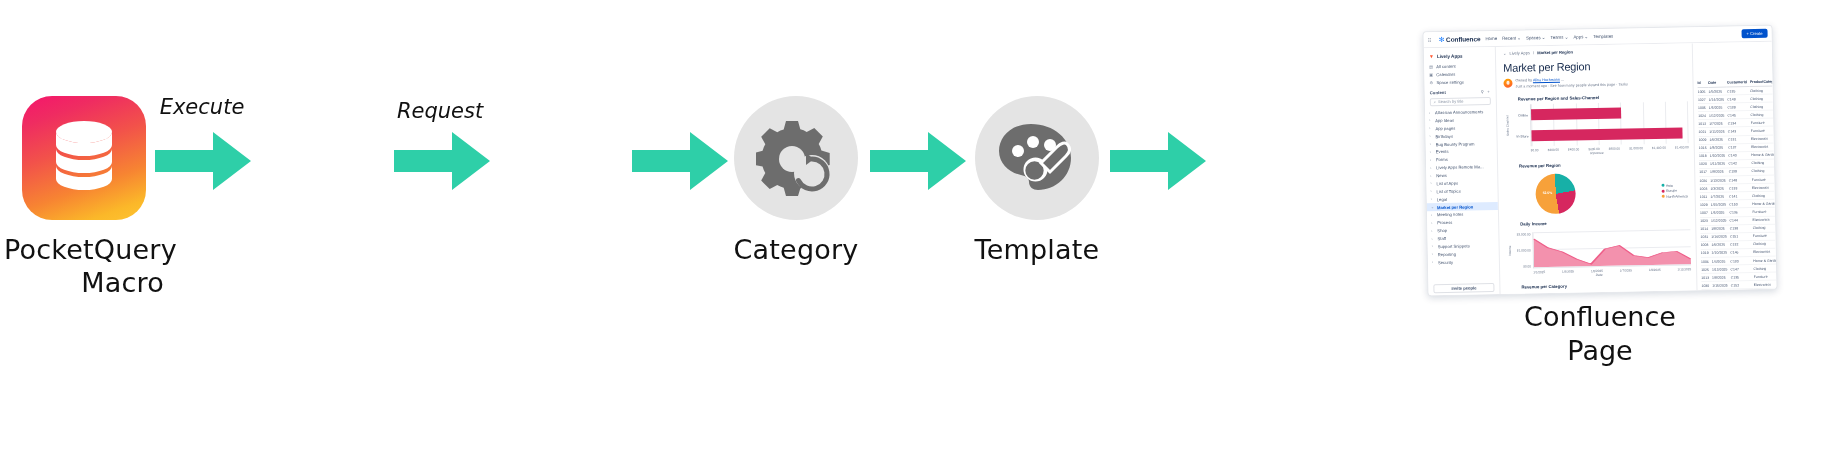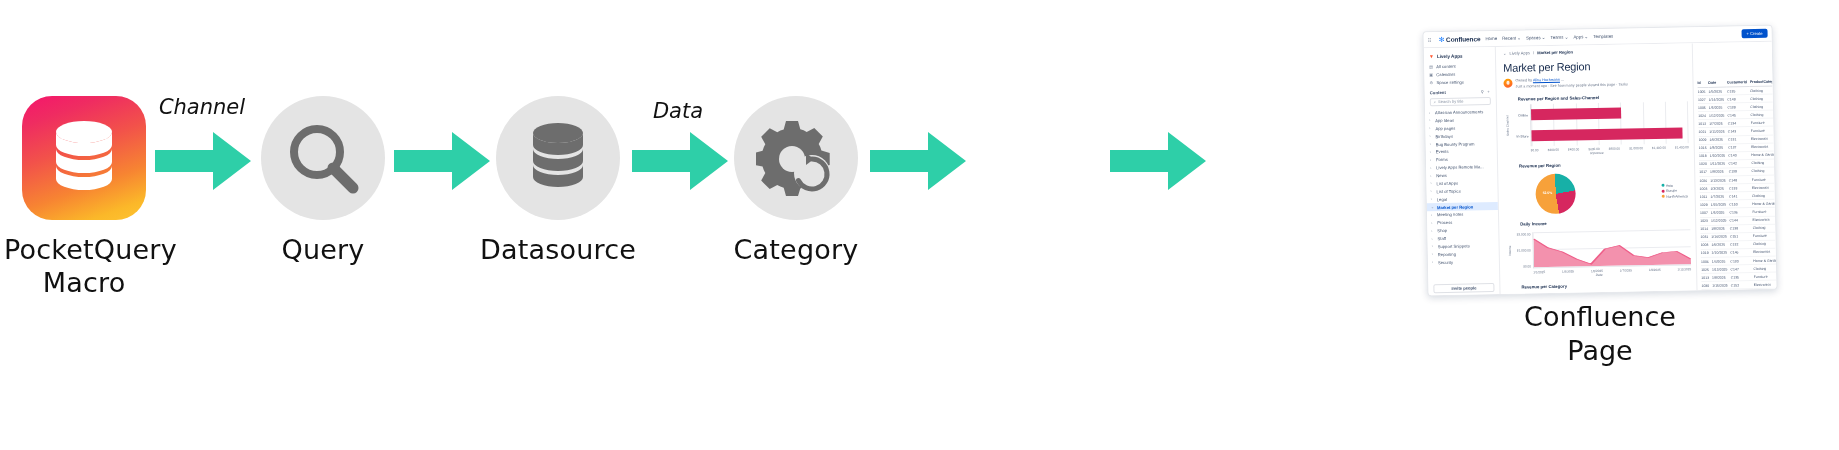--- a/index.html
+++ b/index.html
@@ -198,75 +198,51 @@
   td {
     font-size: 3.5px; color: #42526e; padding: 1.55px 3px 1.55px 0; white-space: nowrap;
     border-bottom: .5px solid #f4f5f7;
   }
 </style>
 </head>
 <body>
 
 <div class="stage">
 
-  <div class="node" style="left:4px;">
+  <div class="node" style="left:4px;text-align:right;">
     <div class="node-art">
       <div class="pq-icon">
         <svg class="pq-db" width="74" height="78" viewBox="0 0 74 78">
           <ellipse cx="37" cy="13" rx="28" ry="11" fill="#fff"></ellipse>
           <path d="M9 13 v13 a28 11 0 0 0 56 0 V13 a28 11 0 0 1 -56 0z" fill="#fff"></path>
           <path d="M9 30 v13 a28 11 0 0 0 56 0 V30 a28 11 0 0 1 -56 0z" fill="#fff"></path>
           <path d="M9 47 v13 a28 11 0 0 0 56 0 V47 a28 11 0 0 1 -56 0z" fill="#fff"></path>
         </svg>
       </div>
     </div>
     <div class="node-label" style="white-space:pre-line">PocketQuery
 Macro</div>
   </div>
 
-  <div class="arrow-label" style="left:112px; top:94px;">Channel</div>
+  <div class="arrow-label" style="left:112px; top:94px;">Execute</div>
   <div class="arrow" style="left:155px;">
     <svg width="96" height="58" viewBox="0 0 96 58">
         <path d="M0 18 H58 V0 L96 29 L58 58 V40 H0 Z" fill="#2ecfa8"></path>
       </svg>
   </div>
 
-  <div class="node" style="left:243px;">
-    <div class="node-art">
-      <div class="circ">
-        <svg width="76" height="76" viewBox="0 0 76 76">
-            <circle cx="32" cy="32" r="23" fill="none" stroke="#6d6d6d" stroke-width="8"></circle>
-            <line x1="48" y1="48" x2="68" y2="68" stroke="#6d6d6d" stroke-width="11" stroke-linecap="round"></line>
-          </svg>
-      </div>
-    </div>
-    <div class="node-label">Query</div>
-  </div>
-
+
+  <div class="arrow-label" style="left:350px; top:98px;">Request</div>
   <div class="arrow" style="left:394px;">
     <svg width="96" height="58" viewBox="0 0 96 58">
         <path d="M0 18 H58 V0 L96 29 L58 58 V40 H0 Z" fill="#2ecfa8"></path>
       </svg>
   </div>
 
-  <div class="node" style="left:478px;">
-    <div class="node-art">
-      <div class="circ">
-        <svg width="66" height="74" viewBox="0 0 66 74">
-            <ellipse cx="33" cy="12" rx="25" ry="10" fill="#6d6d6d"></ellipse>
-          <path d="M8 12 v12 a25 10 0 0 0 50 0 V12 a25 10 0 0 1 -50 0z" fill="#6d6d6d"></path>
-          <path d="M8 28 v12 a25 10 0 0 0 50 0 V28 a25 10 0 0 1 -50 0z" fill="#6d6d6d"></path>
-          <path d="M8 44 v12 a25 10 0 0 0 50 0 V44 a25 10 0 0 1 -50 0z" fill="#6d6d6d"></path>
-        </svg>
-      </div>
-    </div>
-    <div class="node-label">Datasource</div>
-  </div>
-
-  <div class="arrow-label" style="left:588px; top:98px;">Data</div>
+
   <div class="arrow" style="left:632px;">
     <svg width="96" height="58" viewBox="0 0 96 58">
         <path d="M0 18 H58 V0 L96 29 L58 58 V40 H0 Z" fill="#2ecfa8"></path>
       </svg>
   </div>
 
   <div class="node" style="left:716px;">
     <div class="node-art">
       <div class="circ">
         <svg width="80" height="78" viewBox="0 0 80 78">
@@ -280,20 +256,36 @@
     </div>
     <div class="node-label">Category</div>
   </div>
 
   <div class="arrow" style="left:870px;">
     <svg width="96" height="58" viewBox="0 0 96 58">
         <path d="M0 18 H58 V0 L96 29 L58 58 V40 H0 Z" fill="#2ecfa8"></path>
       </svg>
   </div>
 
+  <div class="node" style="left:957px;">
+    <div class="node-art">
+      <div class="circ">
+        <svg width="80" height="76" viewBox="0 0 80 76">
+          <path fill="#6d6d6d" d="M34 4 C14 4 2 17 2 31 c0 13 11 22 22 24 5 1 8 3 8 7 0 5 4 8 9 8 18 0 33-14 33-32 C74 19 57 4 34 4 Z"></path>
+          <circle cx="21" cy="31" r="6" fill="#fff"></circle>
+          <circle cx="36" cy="22" r="6" fill="#fff"></circle>
+          <circle cx="53" cy="25" r="6" fill="#fff"></circle>
+          <path fill="#fff" d="M47 41 a12 12 0 1 0 -17 17 a12 12 0 0 0 17 -17z"></path>
+          <path fill="#6d6d6d" d="M44 44 a9 9 0 1 0 -13 13 a9 9 0 0 0 13 -13z"></path>
+          <path fill="#6d6d6d" stroke="#fff" stroke-width="3" d="M70 24 c4 4 3 8 -1 12 L53 52 l-9-9 16-16 c4-4 8-5 10-3z"></path>
+        </svg>
+      </div>
+    </div>
+    <div class="node-label">Template</div>
+  </div>
 
   <div class="arrow" style="left:1110px;">
     <svg width="96" height="58" viewBox="0 0 96 58">
         <path d="M0 18 H58 V0 L96 29 L58 58 V40 H0 Z" fill="#2ecfa8"></path>
       </svg>
   </div>
 
   <div class="thumb-wrap">
     <div class="thumb">
 

